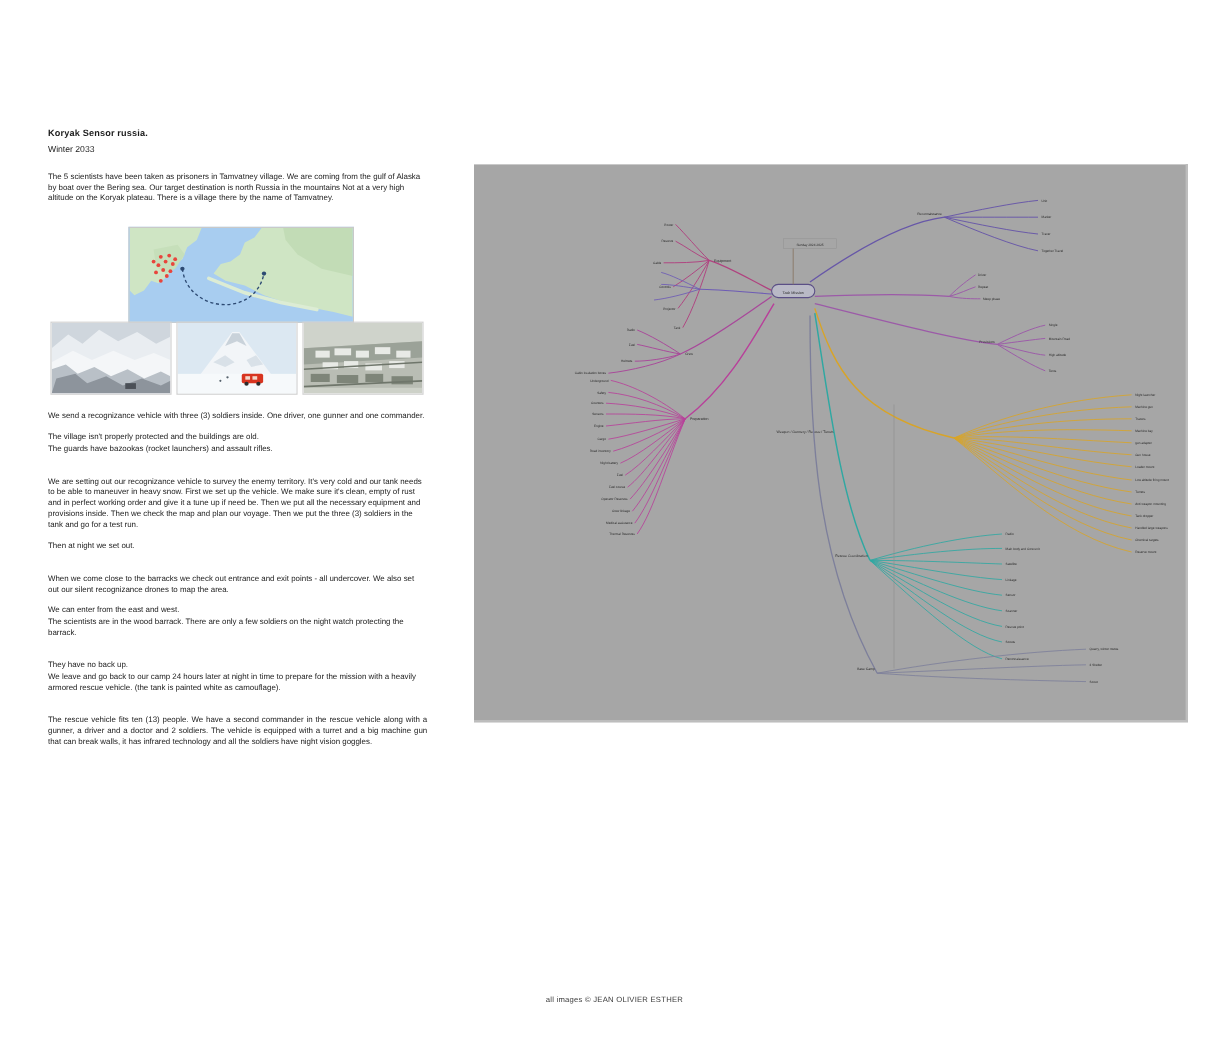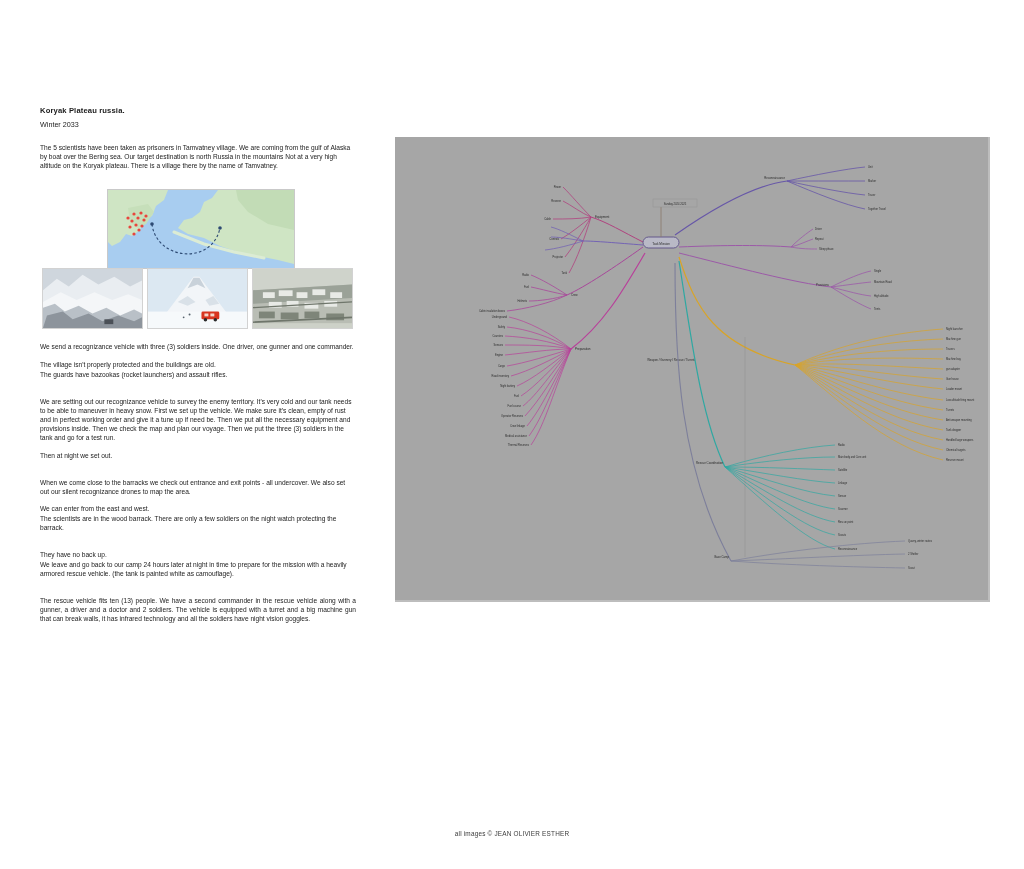--- a/index.html
+++ b/index.html
@@ -75,21 +75,21 @@
     text-align:center;font-size:6.4px;color:#3a3a3a;
     letter-spacing:.2px;
   }
 </style>
 </head>
 <body>
 
 <div class="page">
 
   <div class="left-col">
-    <div class="doc-title">Koryak Plateau russia.</div>
+    <div class="doc-title">Koryak Sensor russia.</div>
     <div class="doc-subtitle">Winter 2033</div>
     <div class="para">The 5 scientists have been taken as prisoners in Tamvatney village. We are coming from the gulf of Alaska by boat over the Bering sea. Our target destination is north Russia in the mountains Not at a very high altitude on the Koryak plateau. There is a village there by the name of Tamvatney.</div>
   </div>
 
   <div class="map-wrap">
     <svg class="map-svg" viewBox="0 0 186 78" preserveAspectRatio="none">
       <rect x="0" y="0" width="186" height="78" fill="#a8cdf0"></rect>
 
       <path d="M0,0 L60,0 L56,10 L48,16 L44,26 L36,30 L32,40 L24,46 L18,44 L12,52 L4,56 L0,52 Z" fill="#cfe5c4"></path>
       <path d="M20,18 L40,14 L46,22 L38,34 L30,38 L22,32 Z" fill="#c6dfba"></path>

